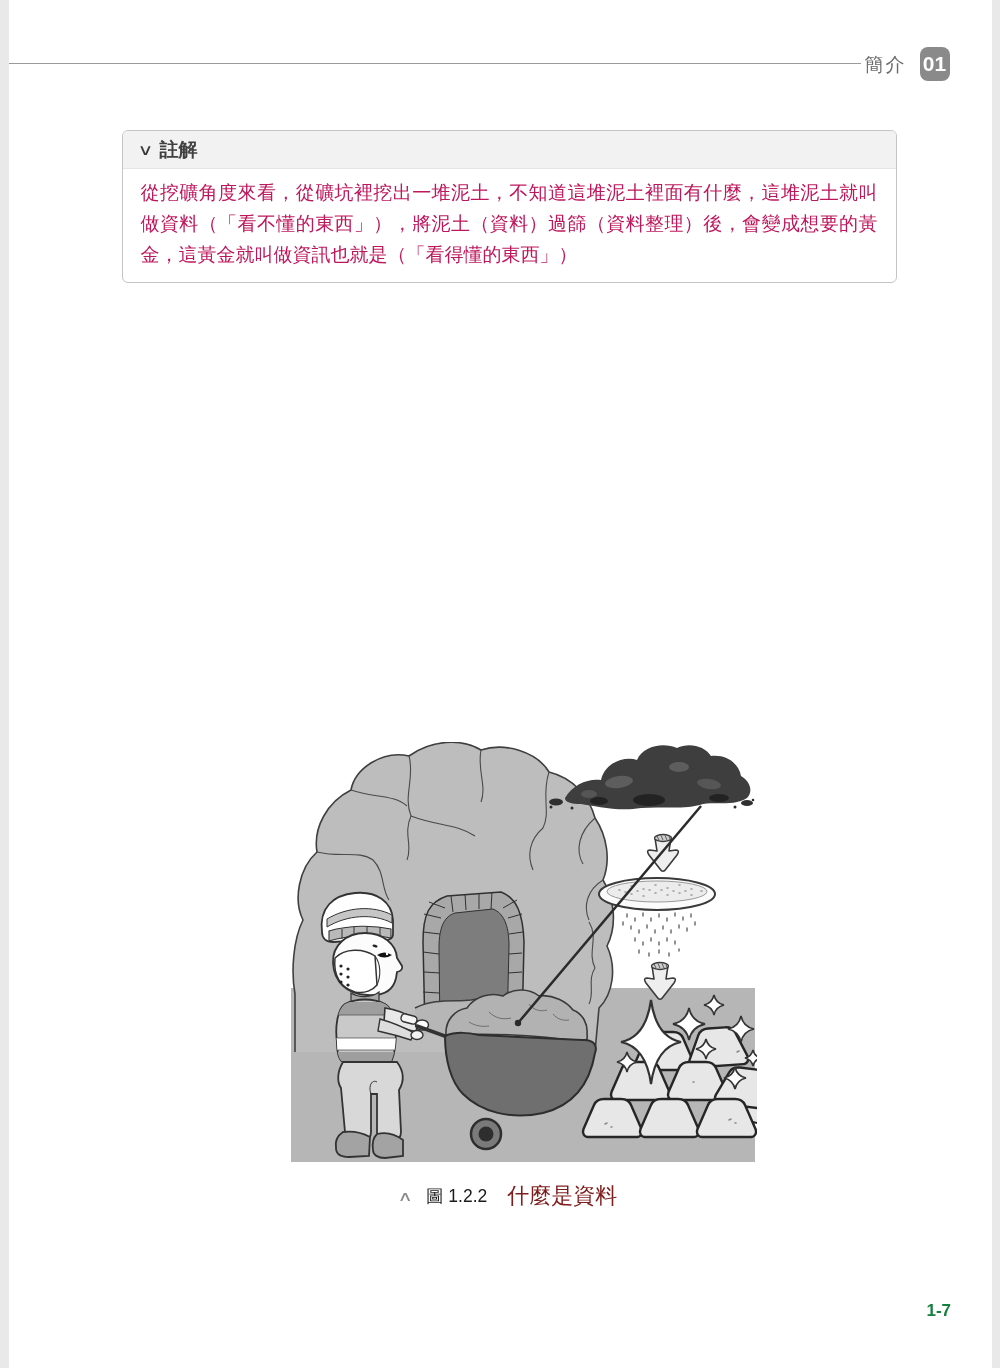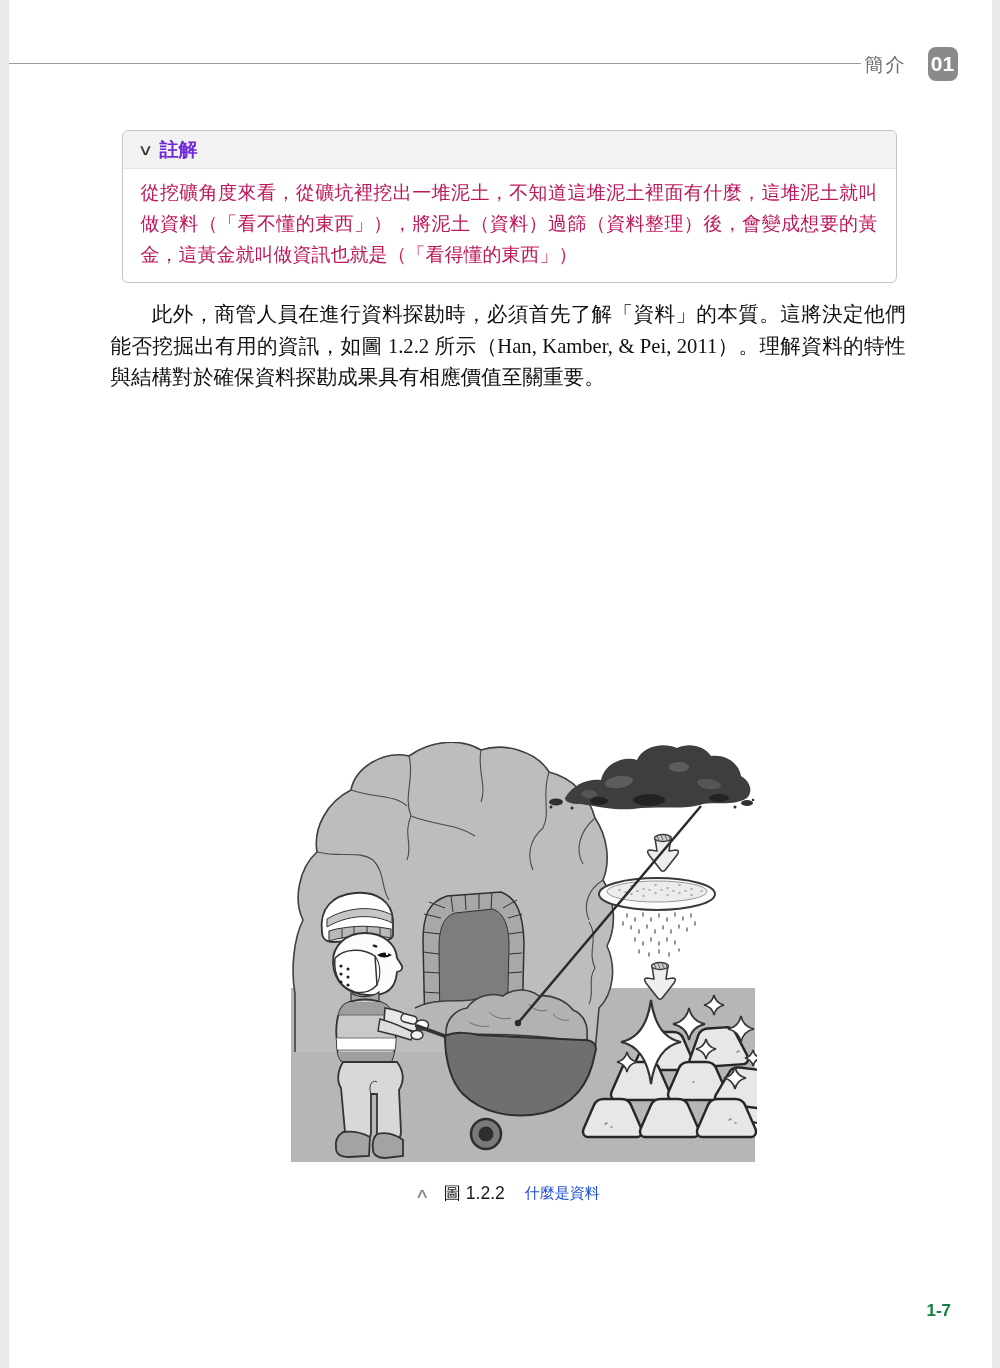--- a/index.html
+++ b/index.html
@@ -6,33 +6,33 @@
   .page{
     position:relative;width:983px;height:1368px;margin:0 auto;background:#ffffff;
     font-family:"Liberation Sans","DejaVu Sans",sans-serif;overflow:hidden;
   }
   
   .hdr-line{position:absolute;left:0;top:63px;width:852px;height:1px;background:#9b9b9b;}
   .hdr-label{position:absolute;left:856px;top:52px;font-size:19px;color:#6b6b6b;letter-spacing:2px;}
   .hdr-badge{
     position:absolute;left:911px;top:47px;width:30px;height:34px;border-radius:8px;
     background:#8a8a8a;color:#ffffff;font-size:21px;font-weight:bold;
-    display:flex;align-items:center;justify-content:center;margin-left:8px;
+    display:flex;align-items:center;justify-content:center;
   }
   
   .note{
     position:absolute;left:113px;top:130px;width:775px;border:1px solid #c4c4c4;
     border-radius:6px;overflow:hidden;box-sizing:border-box;background:#ffffff;
   }
   .note-head{
     height:37px;background:#f2f2f2;display:flex;align-items:center;gap:9px;
     padding-left:17px;border-bottom:1px solid #e4e4e4;
   }
   .note-chevron{font-size:15px;color:#3a3a3a;transform:scaleX(1.45);display:inline-block;}
-  .note-title{font-size:19px;font-weight:bold;color:#6d28d9;}
+  .note-title{font-size:19px;font-weight:bold;color:#404040;}
   .note-body{
     padding:8px 18px 12px 18px;font-size:19px;line-height:31px;color:#be185d;
     text-align:justify;
   }
   
   .bodytext{
     position:absolute;left:102px;top:299px;width:795px;
     font-family:"Liberation Serif","DejaVu Serif",serif;color:#101010;
   }
   .bodytext p{
@@ -41,21 +41,21 @@
   }
   
   .figure{position:absolute;left:280px;top:742px;width:468px;height:421px;}
   .figure svg{display:block;width:100%;height:100%;}
   .caption{
     position:absolute;left:0;top:1181px;width:1000px;display:flex;
     justify-content:center;align-items:center;gap:12px;
   }
   .cap-chevron{font-size:14px;color:#8a8a8a;transform:scaleX(1.5);display:inline-block;}
   .cap-label{font-size:17.5px;font-weight:normal;color:#1a1a1a;margin-left:4px;}
-  .cap-text{font-size:15px;color:#1d4ed8;margin-left:8px;}
+  .cap-text{font-size:22px;color:#7f1d1d;margin-left:8px;}
   
   .pagenum{position:absolute;left:918px;top:1301px;font-size:17px;font-weight:bold;color:#15803d;}
 </style>
 </head>
 <body>
 
 <div class="page">
 
   <div class="hdr-line"></div>
   <div class="hdr-label">簡介</div>
@@ -63,21 +63,20 @@
 
   <div class="note">
     <div class="note-head">
       <span class="note-chevron">∨</span>
       <span class="note-title">註解</span>
     </div>
     <div class="note-body">從挖礦角度來看，從礦坑裡挖出一堆泥土，不知道這堆泥土裡面有什麼，這堆泥土就叫做資料（「看不懂的東西」），將泥土（資料）過篩（資料整理）後，會變成想要的黃金，這黃金就叫做資訊也就是（「看得懂的東西」）</div>
   </div>
 
   <div class="bodytext">
-    <p>此外，商管人員在進行資料探勘時，必須首先了解「資料」的本質。這將決定他們能否挖掘出有用的資訊，如圖 1.2.2 所示（Han, Kamber, &amp; Pei, 2011）。理解資料的特性與結構對於確保資料探勘成果具有相應價值至關重要。</p>
   </div>
 
   <div class="figure">
     <svg viewBox="0 0 468 421" xmlns="http://www.w3.org/2000/svg">
 
       <rect x="2" y="246" width="464" height="174" fill="#b6b6b6"></rect>
 
       <g>
         <path fill="#bdbdbd" d="M6,310 L6,252 C2,230 4,198 14,178 C4,158 10,126 28,110 C24,86 38,60 62,48 C66,26 94,8 120,14 C142,-2 172,-4 192,8 C216,0 248,10 260,30 C284,36 300,54 306,76 C318,94 322,118 314,138 C326,158 328,184 318,204 C328,226 324,252 310,266 L306,310 Z"></path>
         <path fill="none" stroke="#3f3f3f" stroke-width="1.6" d="M6,310 L6,252 C2,230 4,198 14,178 C4,158 10,126 28,110 C24,86 38,60 62,48 C66,26 94,8 120,14 C142,-2 172,-4 192,8 C216,0 248,10 260,30 C284,36 300,54 306,76 C318,94 322,118 314,138 C326,158 328,184 318,204 C328,226 324,252 310,266 L306,310"></path>

